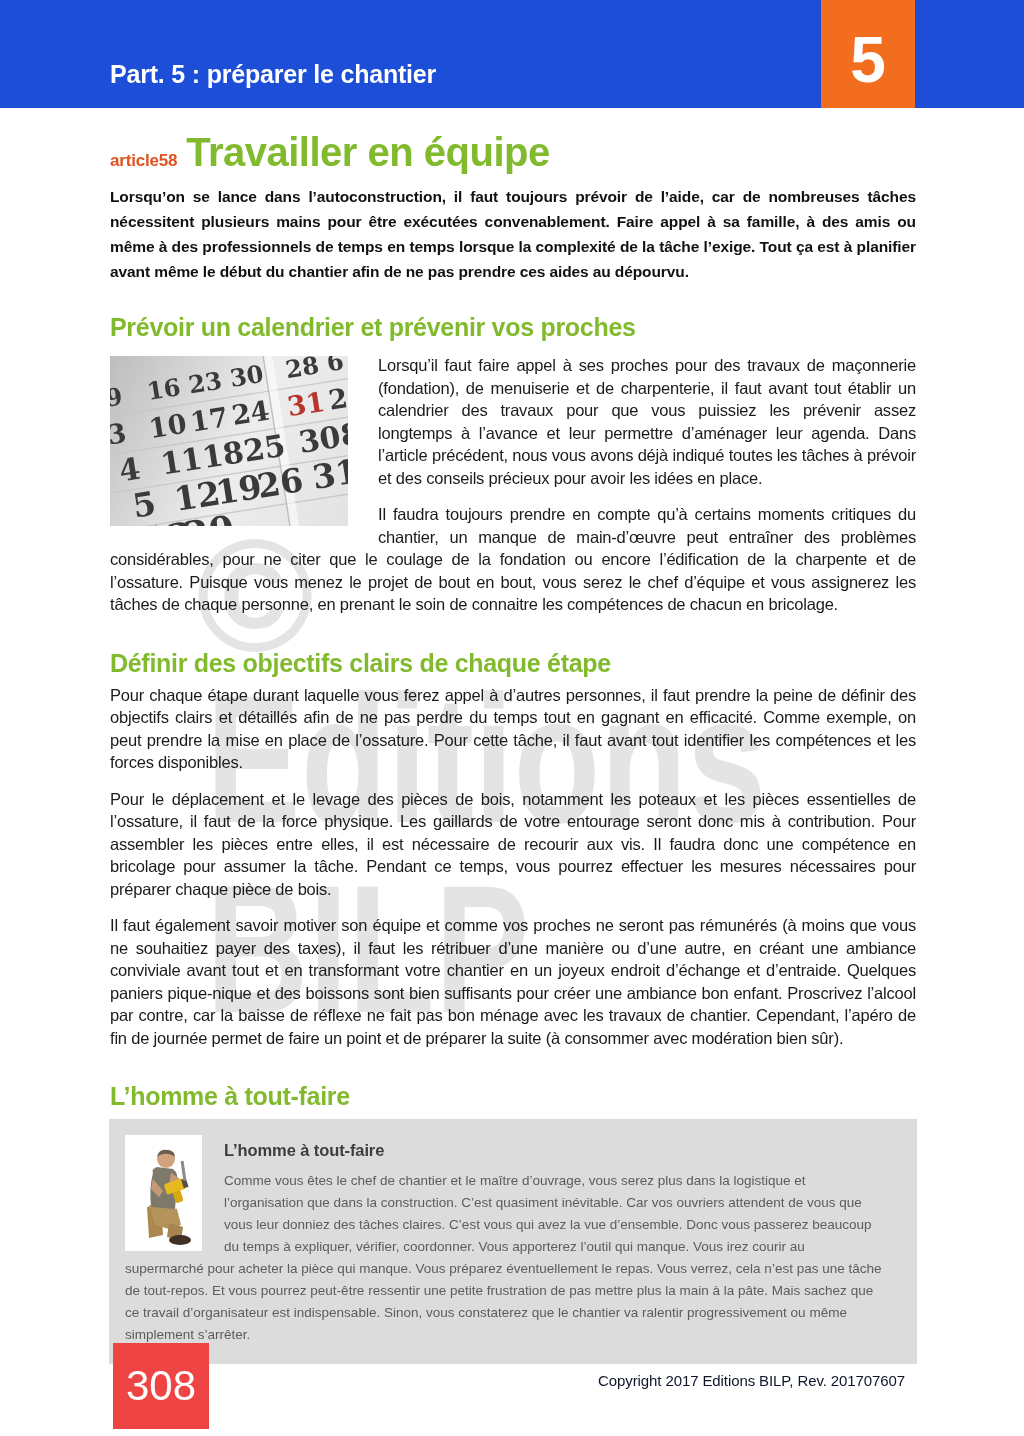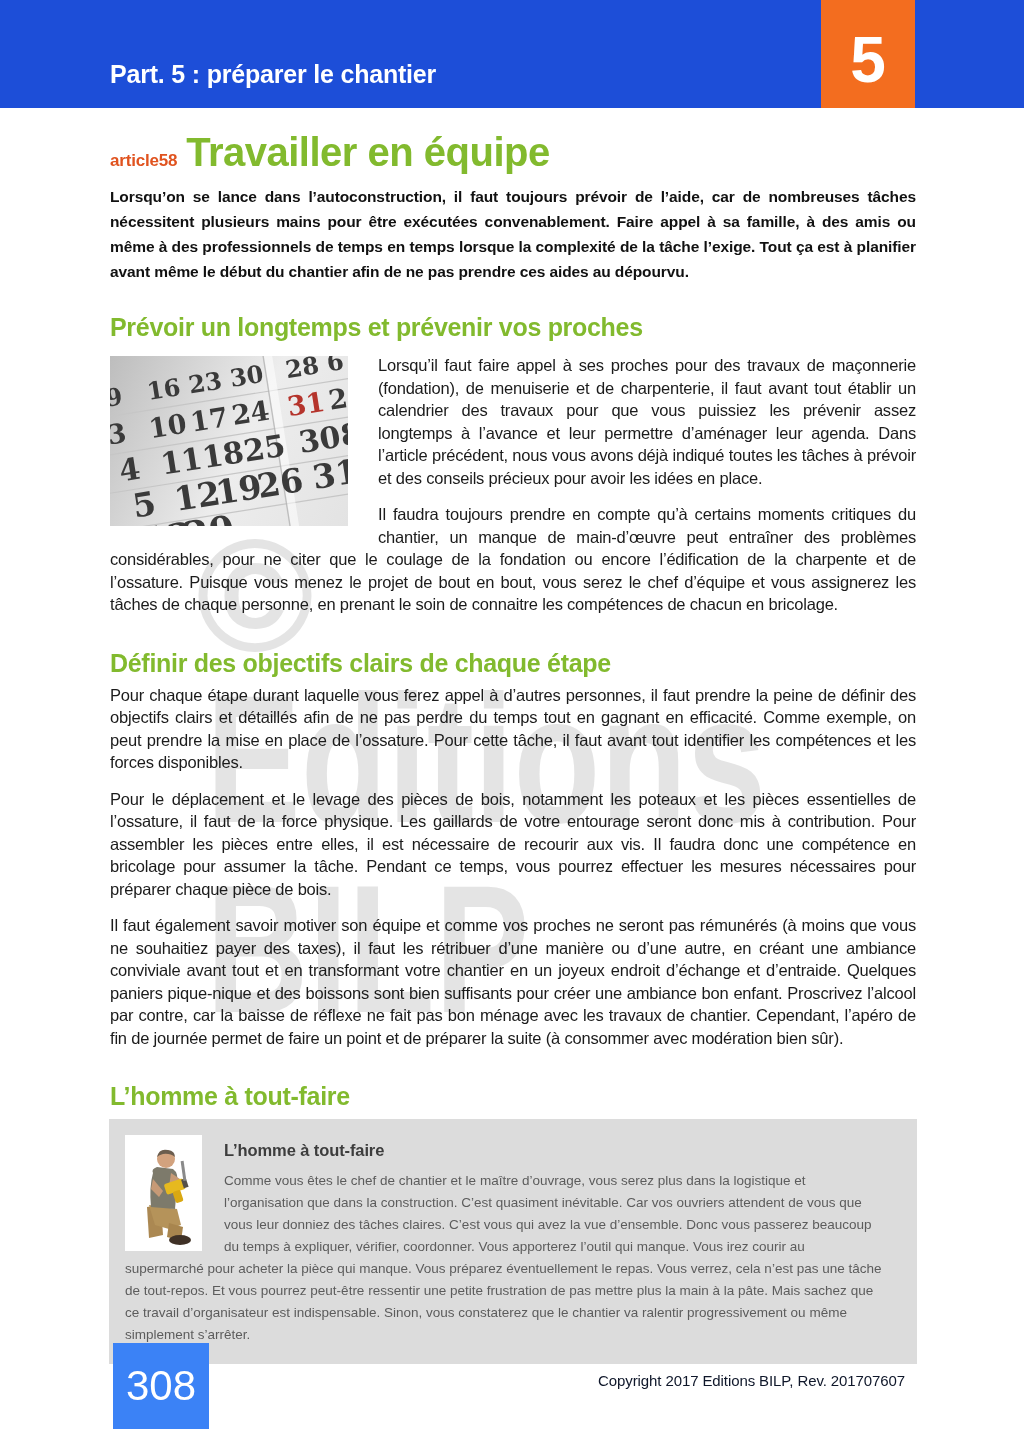--- a/index.html
+++ b/index.html
@@ -70,21 +70,21 @@
                margin:2px 22px 6px 0; }
   .box-photo svg { display:block; }
   .box-title { font-size:16.5px; font-weight:bold; color:#3d3d3d;
                margin-top:6px; line-height:22px; letter-spacing:-0.1px; }
   .box-text { margin-top:9px; font-size:13.5px; line-height:22px;
               color:#5c5c5c; text-align:left; letter-spacing:0; }
 
   
   .page-number-box {
     position:absolute; left:113px; top:1343px; width:96px; height:86px;
-    background:#3b82f6; color:#ffffff; text-align:center;
+    background:#ef4444; color:#ffffff; text-align:center;
     font-size:42px; line-height:86px; z-index:2;
   }
   .copyright {
     position:absolute; right:119px; top:1372px; z-index:2;
     color:#0f172a; font-size:15px; letter-spacing:-0.1px;
   }
 </style>
 </head>
 <body>
 
@@ -101,21 +101,21 @@
 
   <main class="content">
 
     <div class="article-head">
       <span class="article-id">article58</span>
       <h1 class="article-title">Travailler en équipe</h1>
     </div>
 
     <p class="intro">Lorsqu’on se lance dans l’autoconstruction, il faut toujours prévoir de l’aide, car de nombreuses tâches nécessitent plusieurs mains pour être exécutées convenablement. Faire appel à sa famille, à des amis ou même à des professionnels de temps en temps lorsque la complexité de la tâche l’exige. Tout ça est à planifier avant même le début du chantier afin de ne pas prendre ces aides au dépourvu.</p>
 
-    <h2 class="section-heading">Prévoir un longtemps et prévenir vos proches</h2>
+    <h2 class="section-heading">Prévoir un calendrier et prévenir vos proches</h2>
 
     <div class="cal-section">
       <div class="calendar-figure">
         <svg id="calendar-svg" width="238" height="170" viewBox="0 0 238 170" xmlns="http://www.w3.org/2000/svg">
           <g id="cal-rot" transform="rotate(-9 119 85)">
             <line x1="-30" y1="42" x2="270" y2="42" stroke="#c6c6c6" stroke-width="1.2"></line>
             <line x1="-30" y1="80" x2="270" y2="80" stroke="#c6c6c6" stroke-width="1.2"></line>
             <line x1="-30" y1="118" x2="270" y2="118" stroke="#c6c6c6" stroke-width="1.2"></line>
             <line x1="-30" y1="156" x2="270" y2="156" stroke="#c6c6c6" stroke-width="1.2"></line>
             <rect x="166" y="-30" width="9" height="240" fill="#ffffff" opacity="0.55"></rect>

